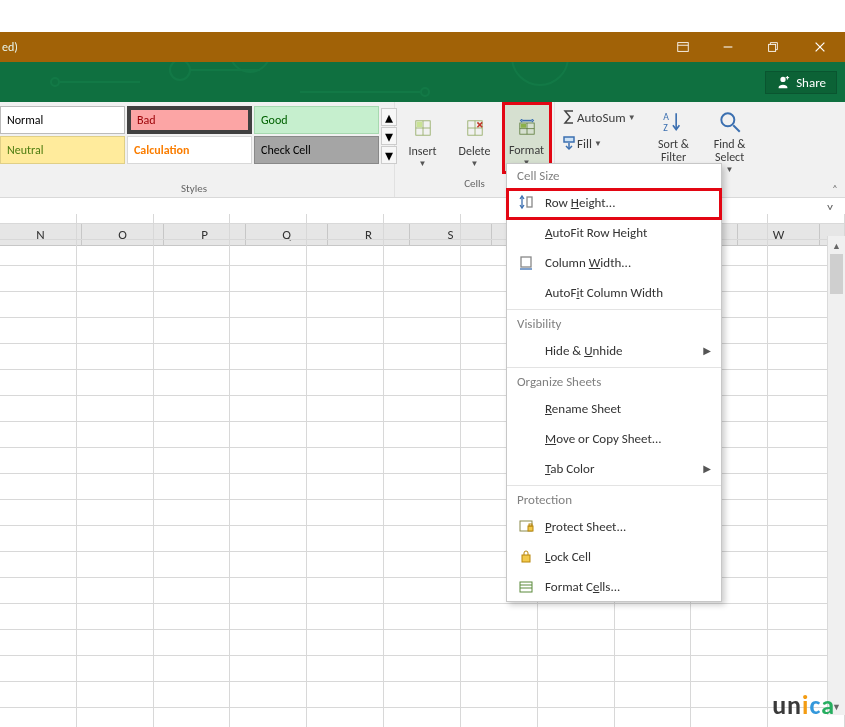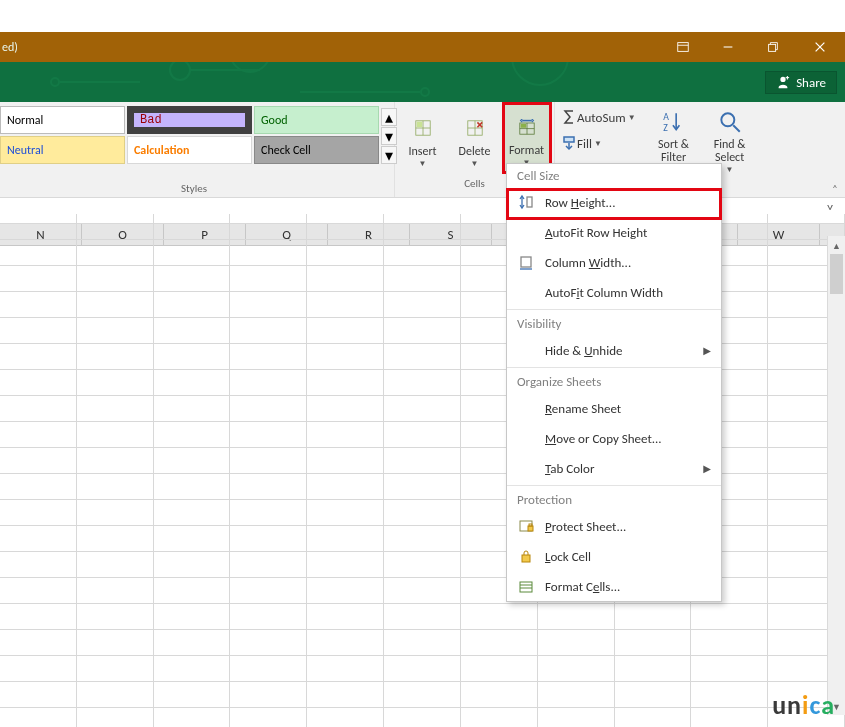--- a/index.html
+++ b/index.html
@@ -22,23 +22,23 @@
 
 .ribbon { height: 96px; background: #f1f1f1; border-bottom: 1px solid #d9d9d9; display: flex; position: relative; }
 .ribbon-group { border-right: 1px solid #e1e1e1; display: flex; flex-direction: column; }
 .group-label { height: 18px; font-size: 11px; color: #666; text-align: center; display: flex; align-items: center; justify-content: center; border-top: 0; }
 
 
 .styles-group { width: 395px; padding: 4px 6px 0 0; }
 .styles-row { display: flex; gap: 2px; margin-bottom: 2px; }
 .style-cell { width: 125px; height: 28px; font-size: 12px; display: flex; align-items: center; padding: 0 6px; border: 1px solid #ccc; }
 .style-normal { background: #fff; color: #000; border: 1px solid #bbb; }
-.style-bad { background: #c4b5fd; color: #9c0006; border: 7px solid #404040; font-family: Liberation Mono, monospace; }
+.style-bad { background: #fca5a5; color: #9c0006; border: 4px solid #404040; }
 .style-good { background: #c6efce; color: #006100; border: 1px solid #a7d9b0; }
-.style-neutral { background: #ffeb9c; color: #1d4ed8; border: 1px solid #e0cf86; }
+.style-neutral { background: #ffeb9c; color: #4d7c0f; border: 1px solid #e0cf86; }
 .style-calc { background: #fff; color: #fa7d00; border: 1px solid #d8d8d8; font-weight: 600; }
 .style-check { background: #a5a5a5; color: #000000; border: 1px solid #888; }
 .styles-arrows { width: 16px; display: flex; flex-direction: column; justify-content: center; gap: 1px; margin-left: 2px; }
 .styles-arrow-btn { width: 16px; height: 18px; border: 1px solid #ccc; background: #f7f7f7; display: flex; align-items: center; justify-content: center; }
 
 
 .cells-group { width: 160px; padding: 4px 2px 0 2px; display: flex; flex-direction: column; align-items: center; }
 .cells-btns { display: flex; justify-content: center; gap: 2px; height: 68px; }
 .big-btn { width: 50px; display: flex; flex-direction: column; align-items: center; justify-content: center; font-size: 12px; color: #3b3b3b; cursor: pointer; padding-top: 2px; position: relative; }
 .big-btn .icon { width: 28px; height: 28px; display: flex; align-items: center; justify-content: center; margin-bottom: 2px; }

